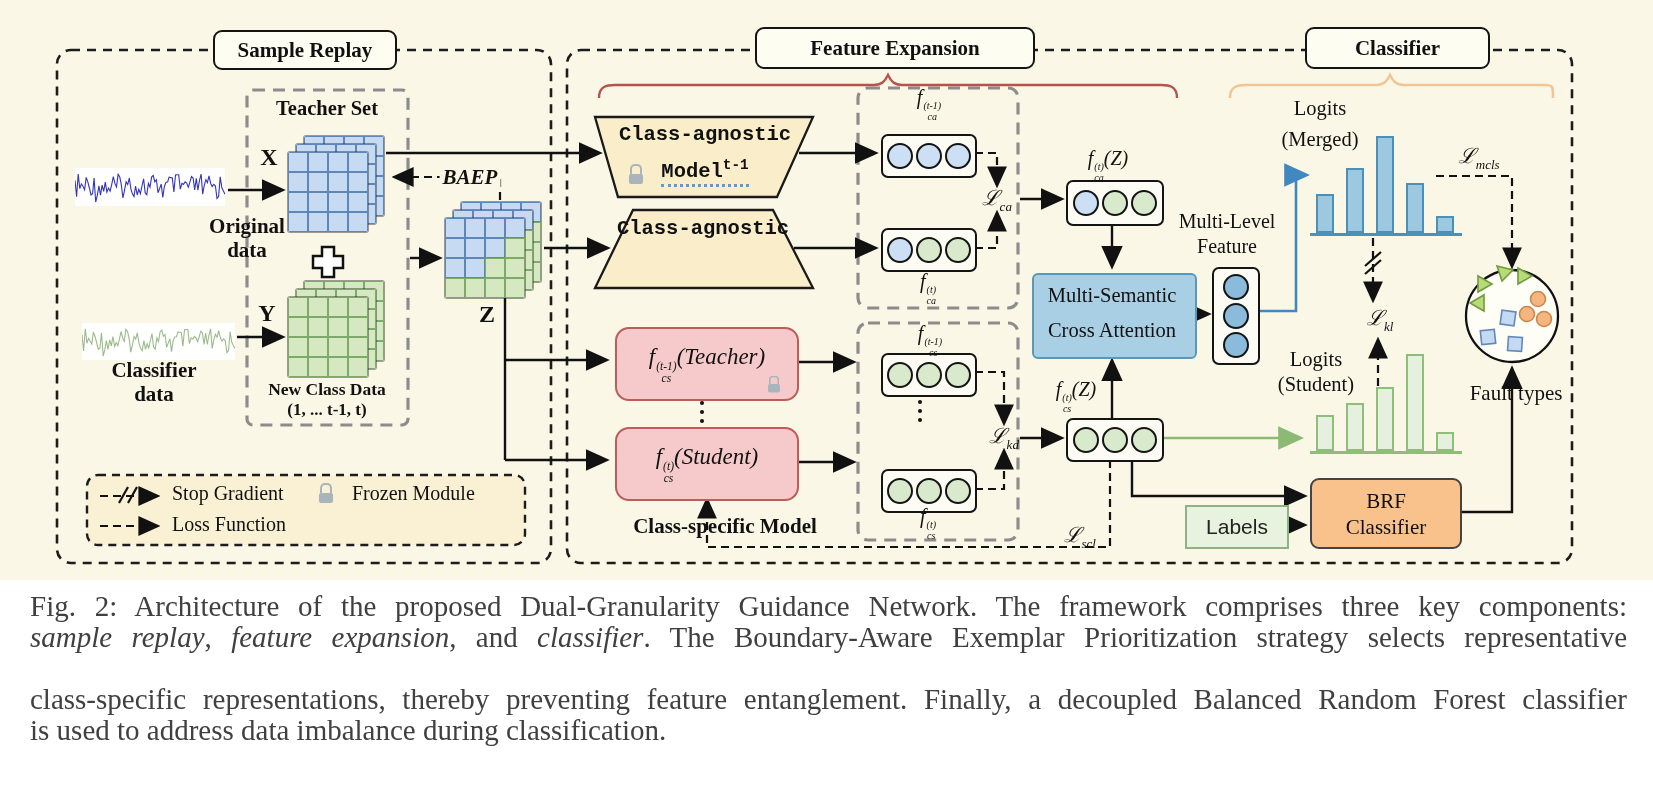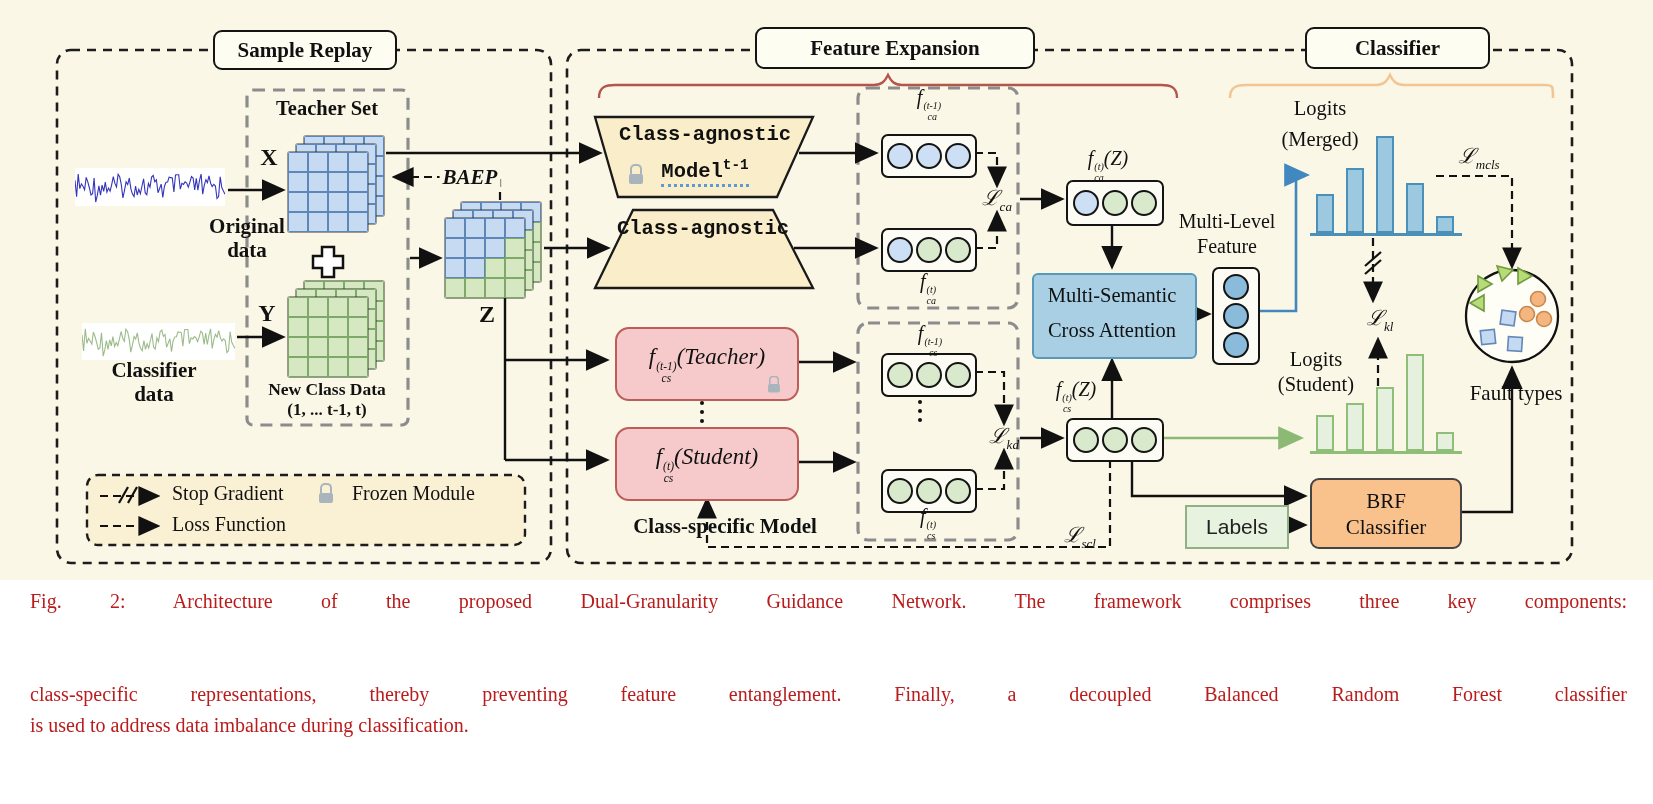--- a/index.html
+++ b/index.html
@@ -45,21 +45,21 @@
   .model-u{border-bottom:3.5px dotted var(--underline);padding-bottom:1px;}
   .msup{font-size:0.7em;font-weight:bold;}
   
   .lock{position:absolute;z-index:4;width:16px;}
   .lock .shackle{width:8px;height:8px;border:2.5px solid var(--lock);border-bottom:none;border-radius:5px 5px 0 0;margin:0 auto;}
   .lock .lbody{width:14px;height:10px;background:var(--lock);border-radius:2px;margin:0 auto;}
   
   .vdots{position:absolute;z-index:3;display:flex;flex-direction:column;gap:4.5px;}
   .vdots i{width:4.4px;height:4.4px;border-radius:50%;background:#111;}
   
-  .cap-line{position:absolute;left:30px;width:1597px;font-family:"Liberation Serif",serif;font-size:20px;color:#b91c1c;z-index:3;}
+  .cap-line{position:absolute;left:30px;width:1597px;font-family:"Liberation Serif",serif;font-size:29px;color:#404040;z-index:3;}
   .jst{text-align:justify;text-align-last:justify;}
   .trap-label{position:absolute;z-index:3;text-align:center;font-weight:bold;font-size:20.5px;line-height:31px;font-family:Liberation Mono, monospace;}
 </style>
 </head>
 <body>
 
 <div id="stage">
   <div id="figure-bg"></div>
 
   <svg class="overlay" width="1653" height="804">
@@ -509,15 +509,16 @@
   <div class="lbl" style="left:1516px;top:393px;font-size:21px">Fault types</div>
   <div class="labelsbox" style="left:1185px;top:505px;width:100px;height:40px">
       <span>Labels</span>
     </div>
   <div class="brfbox" style="left:1310px;top:478px;width:148px;height:67px">
     <div>BRF</div>
     <div>Classifier</div>
   </div>
 
   <div class="cap-line jst" style="top:590px">Fig. 2: Architecture of the proposed Dual-Granularity Guidance Network. The framework comprises three key components:</div>
+  <div class="cap-line jst" style="top:621px"><i>sample replay</i><span>, </span><i>feature expansion</i><span>, and </span><i>classifier</i><span>. The Boundary-Aware Exemplar Prioritization strategy selects representative</span></div>
   <div class="cap-line jst" style="top:683px">class-specific representations, thereby preventing feature entanglement. Finally, a decoupled Balanced Random Forest classifier</div>
   <div class="cap-line" style="top:714px">is used to address data imbalance during classification.</div>
 </div>
 
 </body></html>

